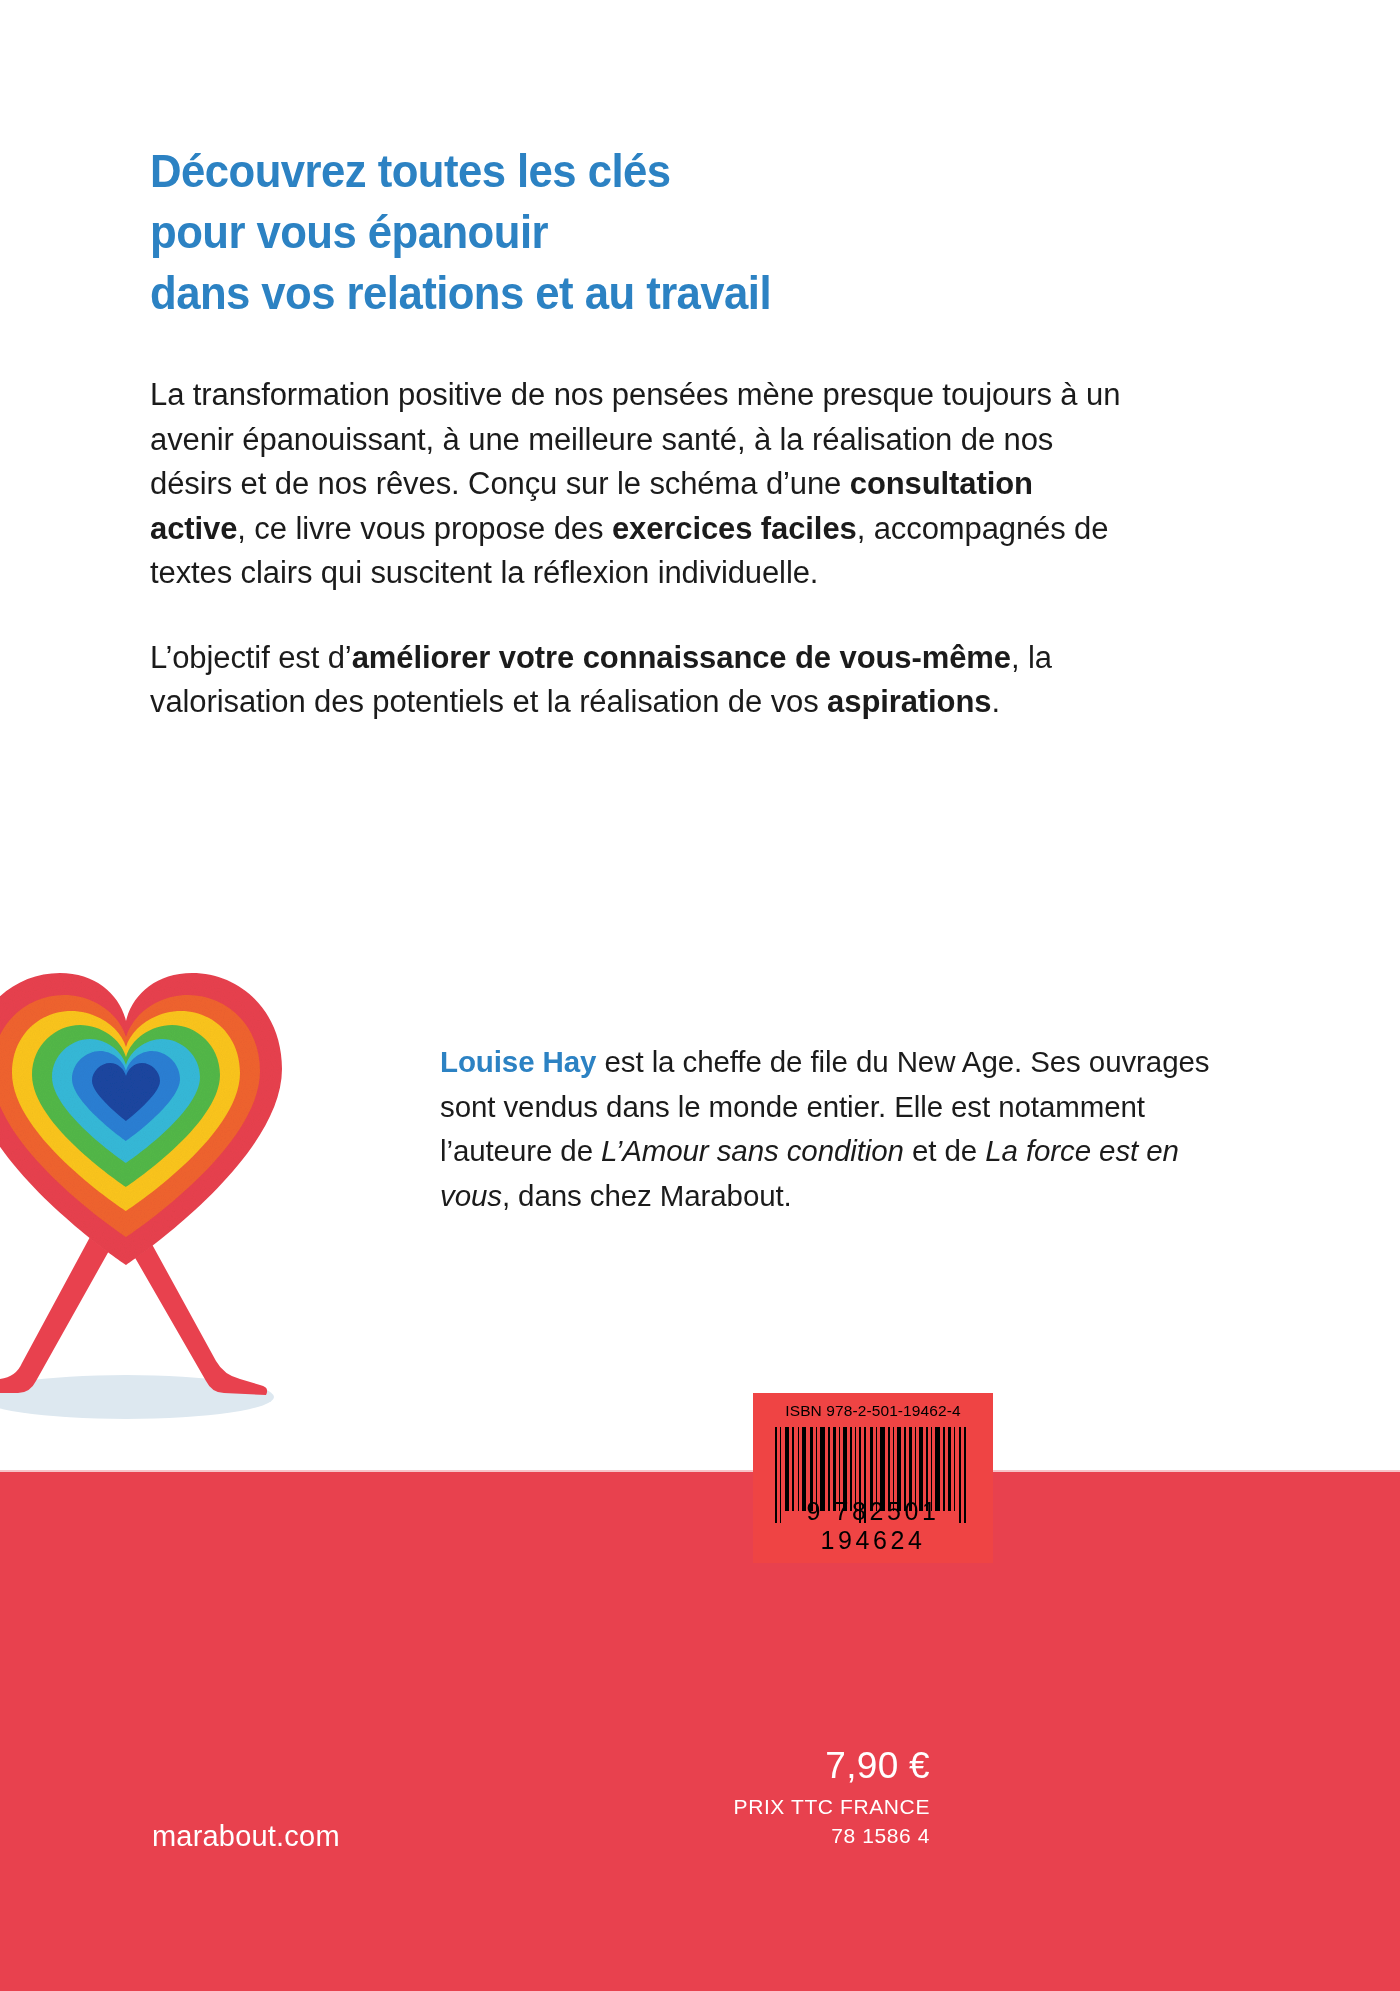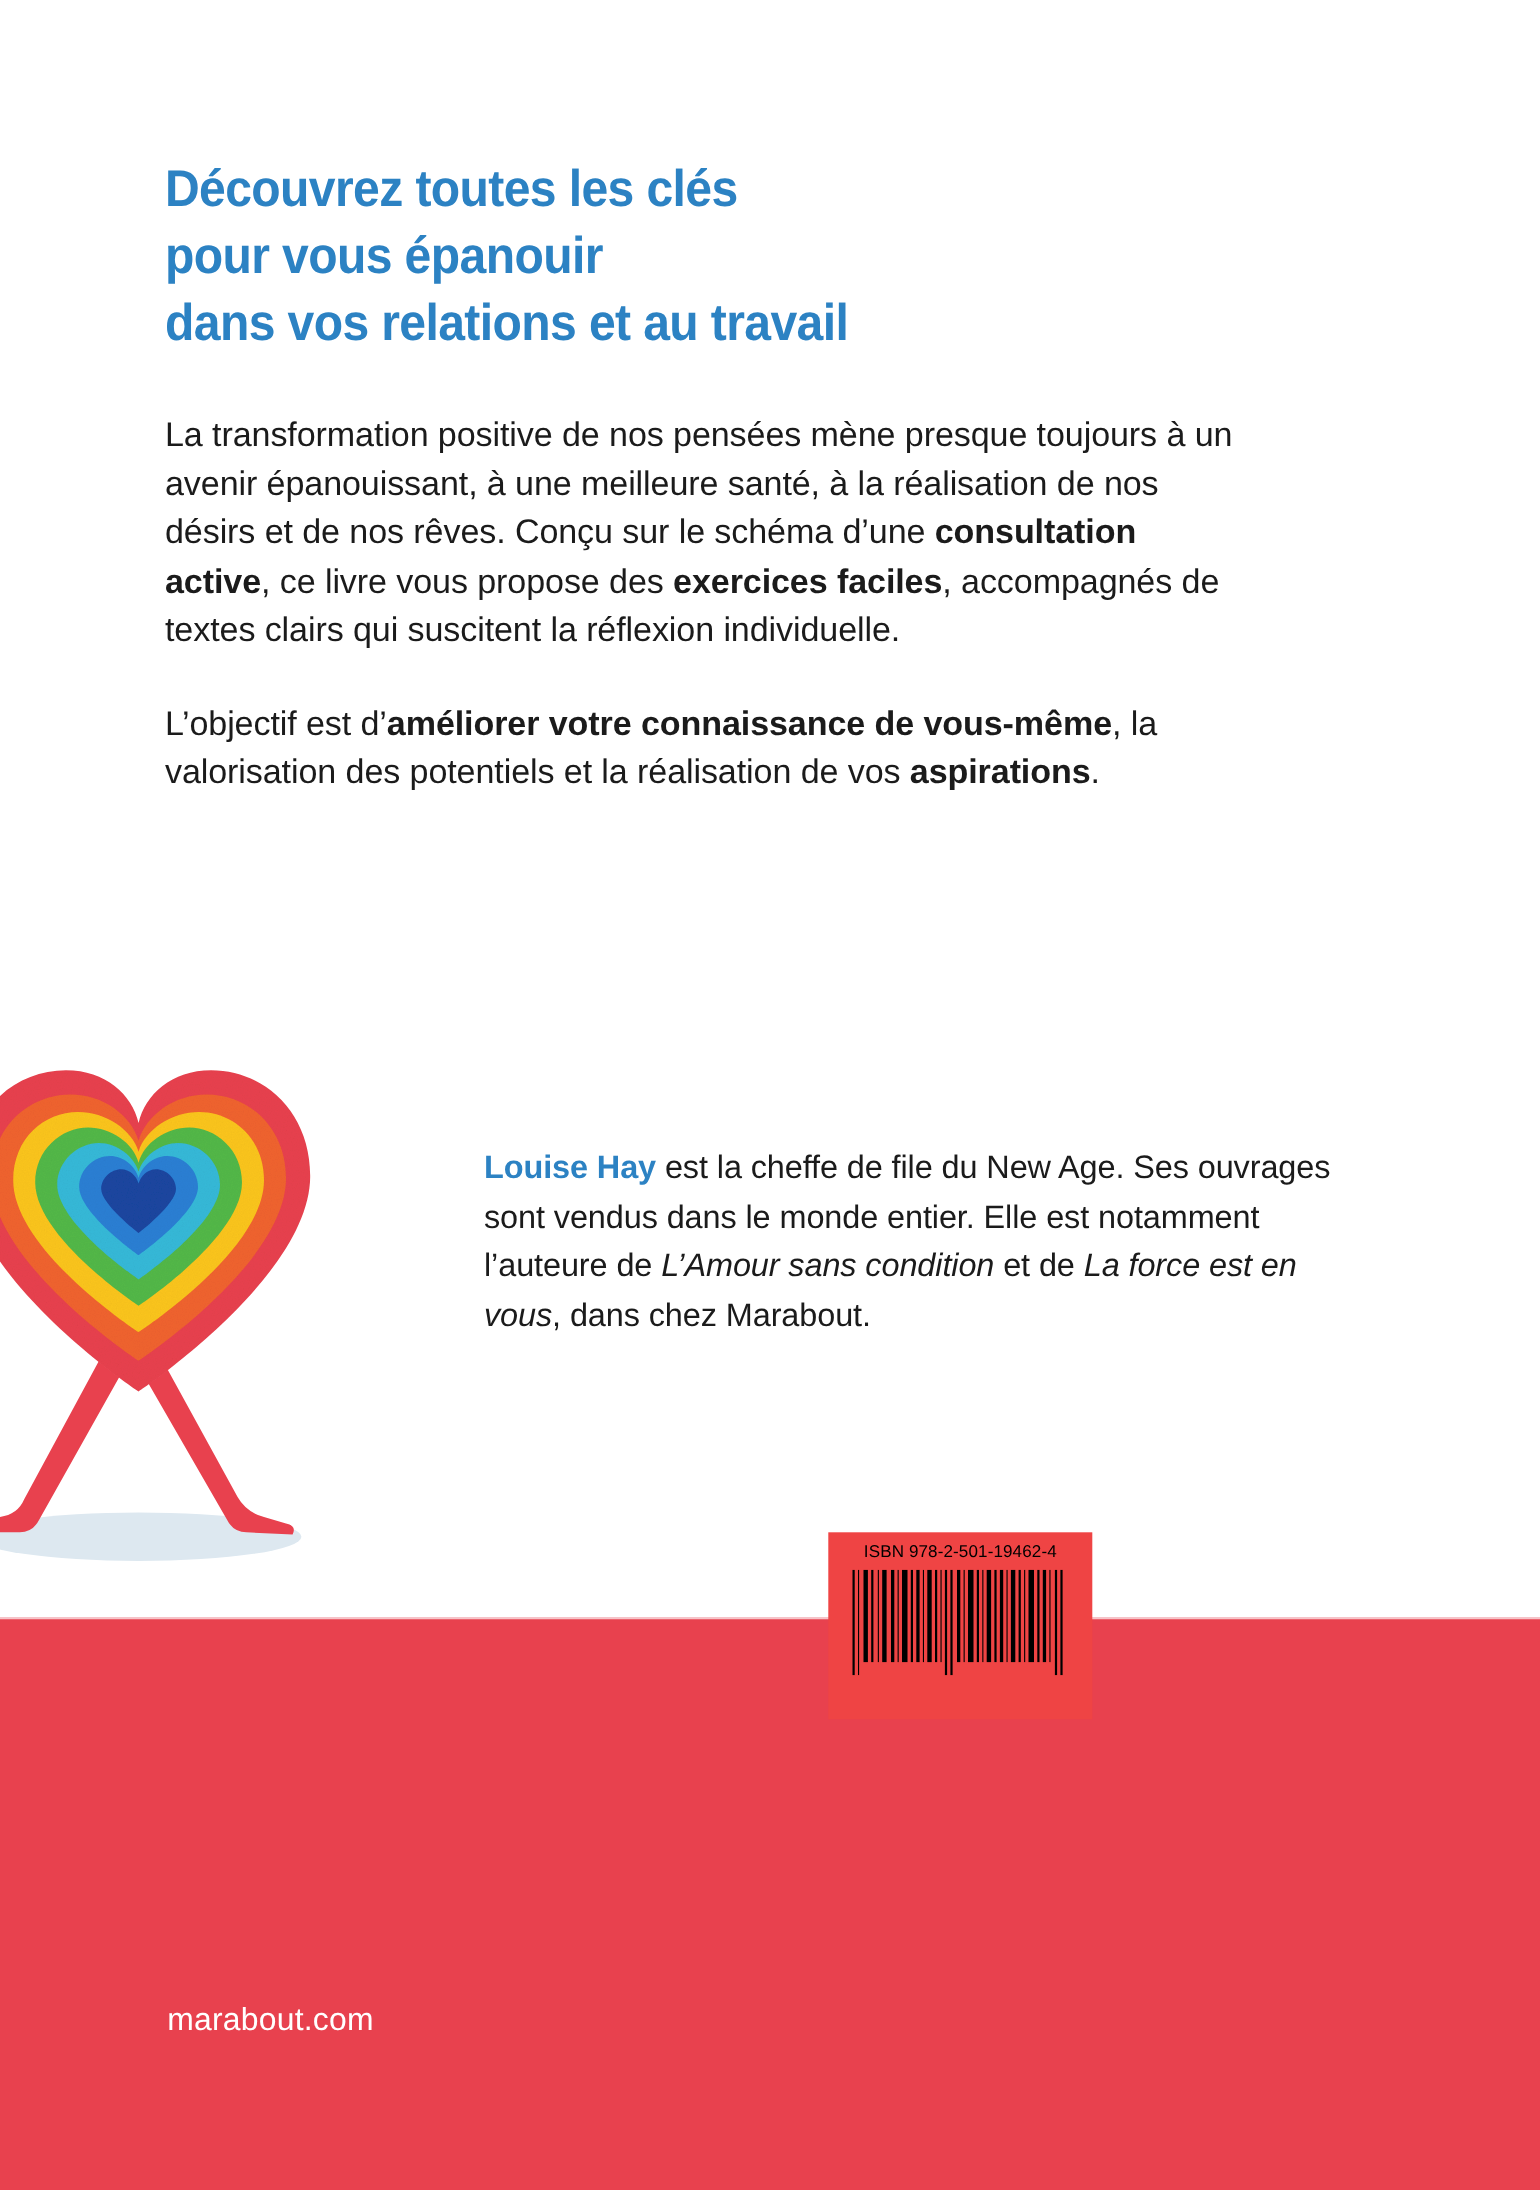--- a/index.html
+++ b/index.html
@@ -214,20 +214,25 @@
 
   <div class="bio">
     <span class="name">Louise Hay</span><span> est la cheffe de file du New Age. Ses ouvrages sont vendus dans le monde entier. Elle est notamment l’auteure de </span><i>L’Amour sans condition</i><span> et de </span><i>La force est en vous</i><span>, dans chez Marabout.</span>
   </div>
 
   <div class="redband-hairline"></div>
   <div class="redband"></div>
 
   <div class="marabout">marabout.com</div>
 
+  <div class="priceblock">
+    <div class="price">7,90 €</div>
+    <div class="price-label">PRIX TTC FRANCE</div>
+    <div class="price-code">78 1586 4</div>
+  </div>
 
   <div class="isbnbox">
     <div class="isbn-text">ISBN 978-2-501-19462-4</div>
     <div class="barcode-wrap">
       <svg width="212" height="96" viewBox="0 0 212 96" xmlns="http://www.w3.org/2000/svg">
         <g fill="#000">
           <rect x="8" y="0" width="2" height="96"></rect>
           <rect x="13" y="0" width="1" height="96"></rect>
           <rect x="18" y="0" width="4" height="84"></rect>
           <rect x="25" y="0" width="2" height="84"></rect>
@@ -258,15 +263,16 @@
           <rect x="164" y="0" width="1" height="84"></rect>
           <rect x="168" y="0" width="5" height="84"></rect>
           <rect x="176" y="0" width="2" height="84"></rect>
           <rect x="181" y="0" width="3" height="84"></rect>
           <rect x="187" y="0" width="1" height="84"></rect>
           <rect x="192" y="0" width="2" height="96"></rect>
           <rect x="197" y="0" width="2" height="96"></rect>
         </g>
       </svg>
     </div>
+    <div class="barcode-digits">9 782501 194624</div>
   </div>
 
 </div>
 
 </body></html>

